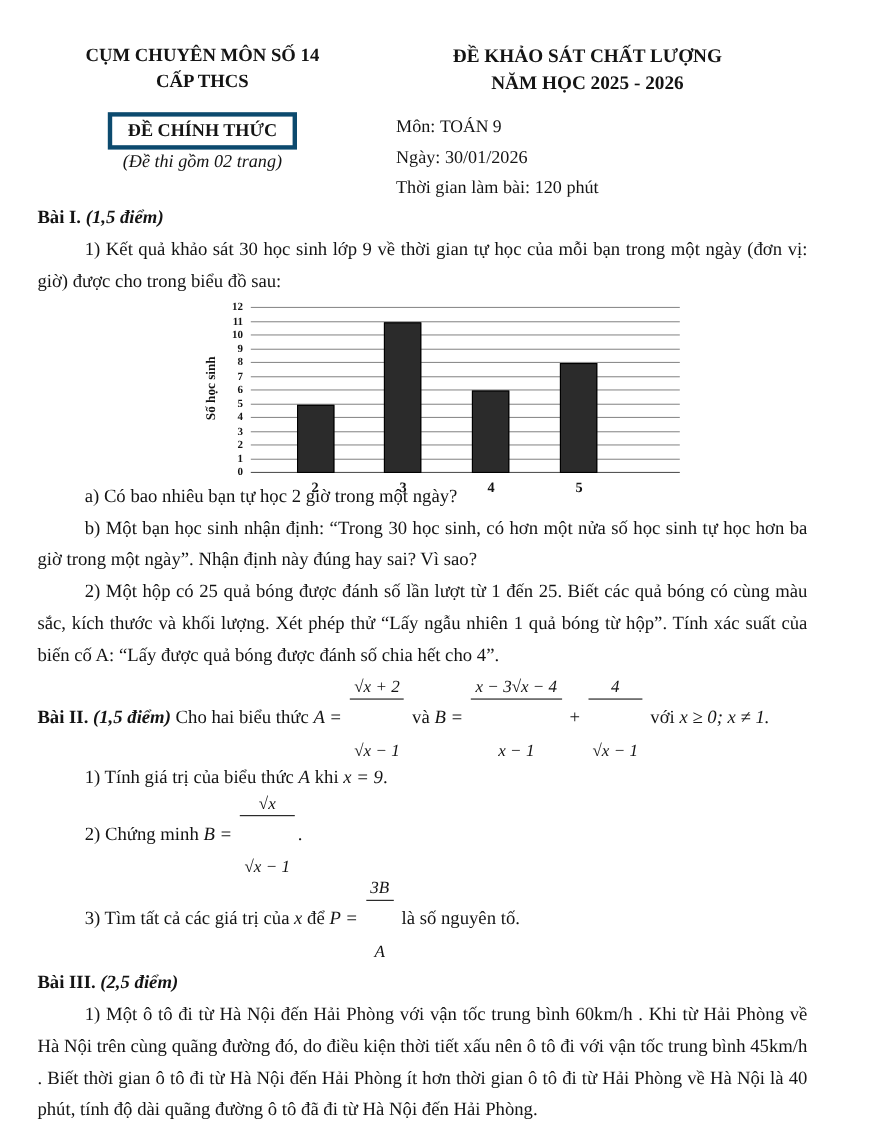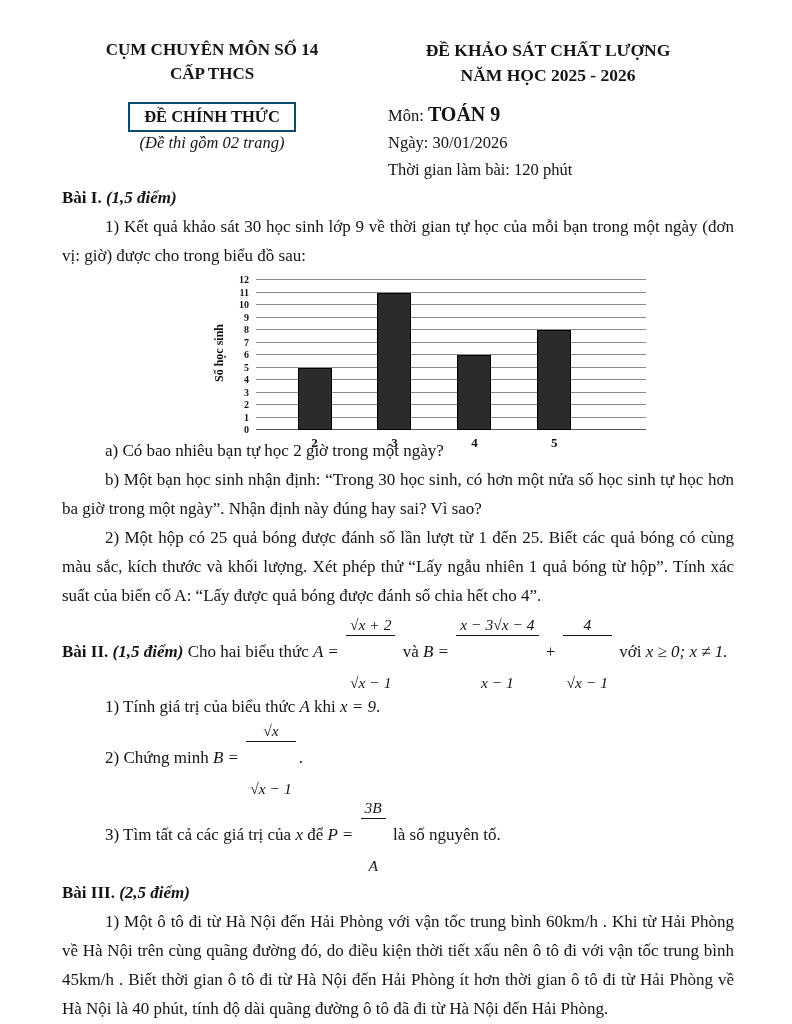--- a/index.html
+++ b/index.html
@@ -1,32 +1,32 @@
 <!DOCTYPE html>
 <html><head>
 <meta charset="utf-8">
 <style>
   html,body{margin:0;padding:0;background:#fff;}
   .page{
     position:relative; width:792px; height:1024px; box-sizing:border-box;
-    padding:38px 58px 0 62px; overflow:hidden; background:#fff;
+    padding:38px 58px 0 34px; overflow:hidden; background:#fff;
     font-family:"Liberation Serif","DejaVu Serif",serif;
     font-size:17px; line-height:29px; color:#141414;
   }
   
   .header{display:flex;}
   .header-left{width:300px; text-align:center;}
   .org{font-weight:bold; font-size:17px; line-height:24px;}
-  .official-box{display:inline-block; border:2px solid #0c4a6e; padding:3px 14px;
+  .official-box{display:inline-block; border:4px solid #0c4a6e; padding:3px 14px;
     font-weight:bold; font-size:16.5px; line-height:20px; margin-top:16px;}
   .pages-note{font-style:italic; font-size:16.5px; margin-top:0; line-height:22px;}
   .header-right{flex:1; text-align:center;}
   .exam-title{font-weight:bold; font-size:17.5px; line-height:25px;}
   .meta{ text-align:left; margin:13px 0 0 26px; line-height:27px; font-size:16.5px;}
-  .subject{font-weight:bold; font-size:20px;}
+  .subject{font-weight:normal; font-size:16px;}
   
   .prob-head{font-weight:bold;margin-top:12px;}
   .points{font-style:italic; font-weight:bold;}
   p.para{margin:0; text-align:justify; text-indent:43px;}
   p.flush{margin:0; text-align:justify;}
   .sec-gap{margin-top:20px;}
   .item{margin:5px 0 5px 0; padding-left:43px;}
   .math{font-style:italic;}
   .frac{display:inline-flex; flex-direction:column; vertical-align:middle;
         text-align:center; font-style:italic; font-size:15.5px; line-height:19px; margin:0 3px;gap:36px;}

